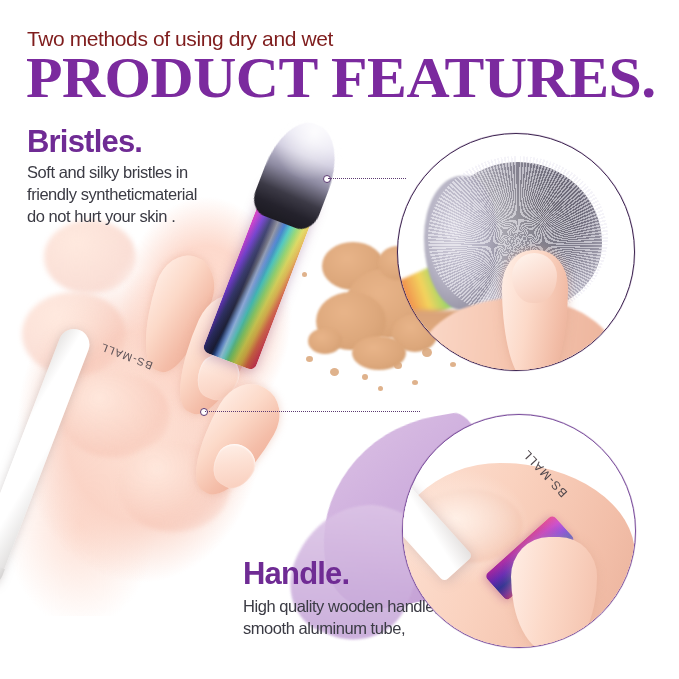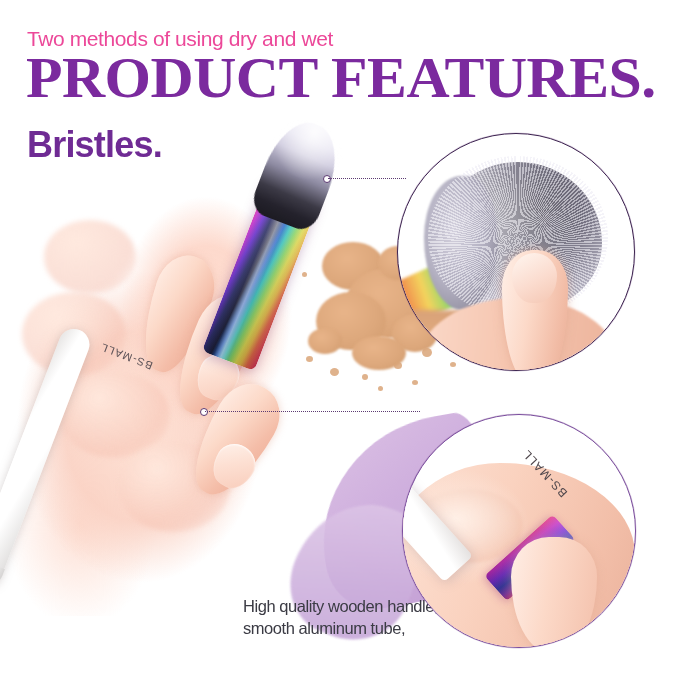--- a/index.html
+++ b/index.html
@@ -18,21 +18,21 @@
     background: #ffffff;
   }
 
   
   .kicker {
     position: absolute;
     left: 27px;
     top: 27px;
     font-size: 21px;
     letter-spacing: -0.4px;
-    color: #ec4899;
+    color: #7f1d1d;
     font-family: "Liberation Sans", sans-serif;
     white-space: nowrap;
   }
   .headline {
     position: absolute;
     left: 26px;
     top: 49px;
     font-family: "Liberation Serif", serif;
     font-weight: bold;
     font-size: 58px;
@@ -42,21 +42,21 @@
     white-space: nowrap;
     transform: scaleX(1.03);
     transform-origin: left top;
   }
 
   
   .feat-title {
     position: absolute;
     font-family: "Liberation Sans", sans-serif;
     font-weight: bold;
-    font-size: 36px;
+    font-size: 31px;
     letter-spacing: -0.8px;
     color: #6f2b94;
   }
   .feat-body {
     position: absolute;
     font-family: "Liberation Sans", sans-serif;
     font-size: 16.5px;
     line-height: 1.32;
     letter-spacing: -0.45px;
     color: #3b3b44;
@@ -437,21 +437,27 @@
     <div class="speck" style="left:150px; top:134px; width:6px;   height:5px;"></div>
     <div class="speck" style="left:78px;  top:158px; width:5px;   height:5px;"></div>
     <div class="speck" style="left:112px; top:152px; width:6px;   height:5px;"></div>
     <div class="speck" style="left:2px;   top:44px;  width:5px;   height:5px;"></div>
   </div>
 
   <div class="petal"></div>
   <div class="petal2"></div>
 
   <div class="feat-title" id="bristles-title">Bristles.</div>
-
+  <div class="feat-body" id="bristles-body">
+    <div>Soft and silky bristles in</div>
+    <div>friendly syntheticmaterial</div>
+    <div>do not hurt your skin .</div>
+  </div>
+
+  <div class="feat-title" id="handle-title">Handle.</div>
   <div class="feat-body" id="handle-body">
     <div>High quality wooden handle,</div>
     <div>smooth aluminum tube,</div>
   </div>
 
   <div class="dot-node" id="node-bristles"></div>
   <div class="connector" id="conn-bristles"></div>
   <div class="dot-node" id="node-handle"></div>
   <div class="connector" id="conn-handle"></div>
 

